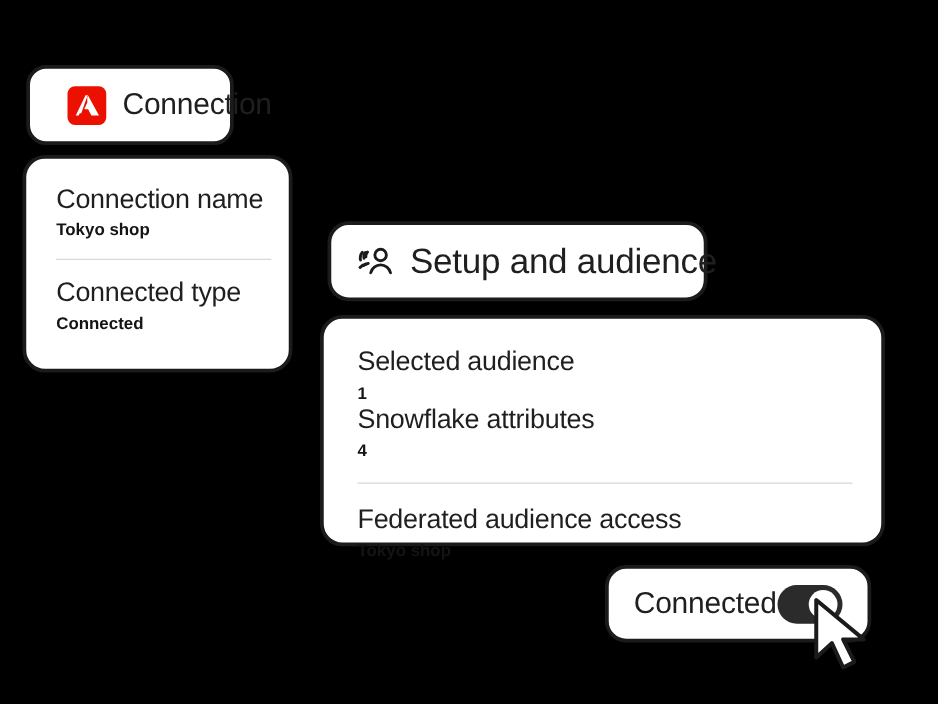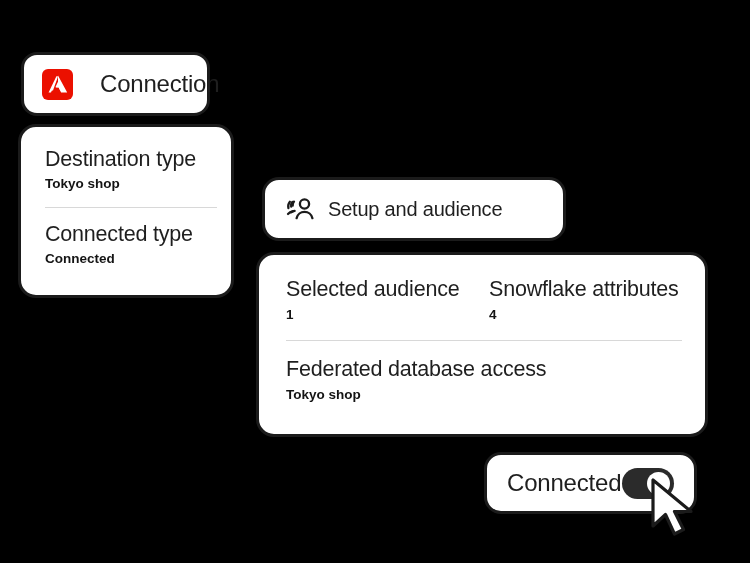--- a/index.html
+++ b/index.html
@@ -30,27 +30,26 @@
     background: #ffffff;
     border: 3px solid #1b1b1b;
     border-radius: 16px;
     box-shadow: 0 2px 6px rgba(0,0,0,0.85);
   }
 
   
   #connection-card {
     left: 21px;
     top: 52px;
-    width: 189px;
+    width: 166px;
     height: 64px;
     border-radius: 16px;
     display: flex;
     align-items: center;
-    padding-left: 18px;
-    gap: 14px;
+    padding-left: 30px;
   }
 
   .adobe-logo {
     width: 31px;
     height: 31px;
     border-radius: 6px;
     background: #EB1000;
     display: flex;
     align-items: center;
     justify-content: center;
@@ -115,38 +114,39 @@
 
   .audience-icon {
     width: 32px;
     height: 32px;
     flex: 0 0 auto;
     display: block;
   }
 
   #setup-label {
     margin-left: 12px;
-    font-size: 20px;
+    font-size: 28px;
     color: #1f1f1f;
     letter-spacing: -0.2px;
     white-space: nowrap;
   }
 
   
   #summary-card {
     left: 256px;
     top: 252px;
     width: 452px;
     height: 185px;
     border-radius: 18px;
     padding: 22px 26px 0 27px;
   }
 
   .stat-row {
     display: flex;
+    flex-direction: column;
   }
 
   .stat-col:first-child { width: 203px; flex: 0 0 auto; }
 
   .stat-label {
     font-size: 21.5px;
     color: #1f1f1f;
     letter-spacing: -0.2px;
     line-height: 1.15;
     white-space: nowrap;
@@ -223,21 +223,21 @@
         <path d="M10 1.2 L3.0 17.4 L0.6 17.4 L8.4 1.2 Z" fill="#ffffff"></path>
         <path d="M10.0 2.5 L15.6 15.6 L12.2 15.6 L10.9 12.4 L8.0 12.4 L10.0 7.9 L11.4 11.2 L10.0 11.2 Z" fill="#ffffff"></path>
         <path d="M9.6 2.6 L5.0 15.6 L2.3 15.6 L8.6 2.6 Z" fill="#ffffff"></path>
       </svg>
     </span>
     <span id="connection-label">Connection</span>
   </div>
 
   <div class="card" id="destination-card">
     <div>
-      <div class="field-title">Destination type</div>
+      <div class="field-title">Connection name</div>
       <div class="field-value">Tokyo shop</div>
     </div>
     <div class="divider"></div>
     <div>
       <div class="field-title">Connected type</div>
       <div class="field-value">Connected</div>
     </div>
   </div>
 
   <div class="card" id="setup-card">
@@ -261,21 +261,21 @@
         <div class="stat-label">Selected audience</div>
         <div class="stat-value">1</div>
       </div>
       <div class="stat-col">
         <div class="stat-label">Snowflake attributes</div>
         <div class="stat-value">4</div>
       </div>
     </div>
     <div class="divider"></div>
     <div>
-      <div class="stat-label">Federated database access</div>
+      <div class="stat-label">Federated audience access</div>
       <div class="stat-value">Tokyo shop</div>
     </div>
   </div>
 
   <div class="card" id="connected-card">
     <span id="connected-label">Connected</span>
     <span class="toggle" style="background: rgb(43, 43, 43);">
       <span class="knob"></span>
     </span>
   </div>

